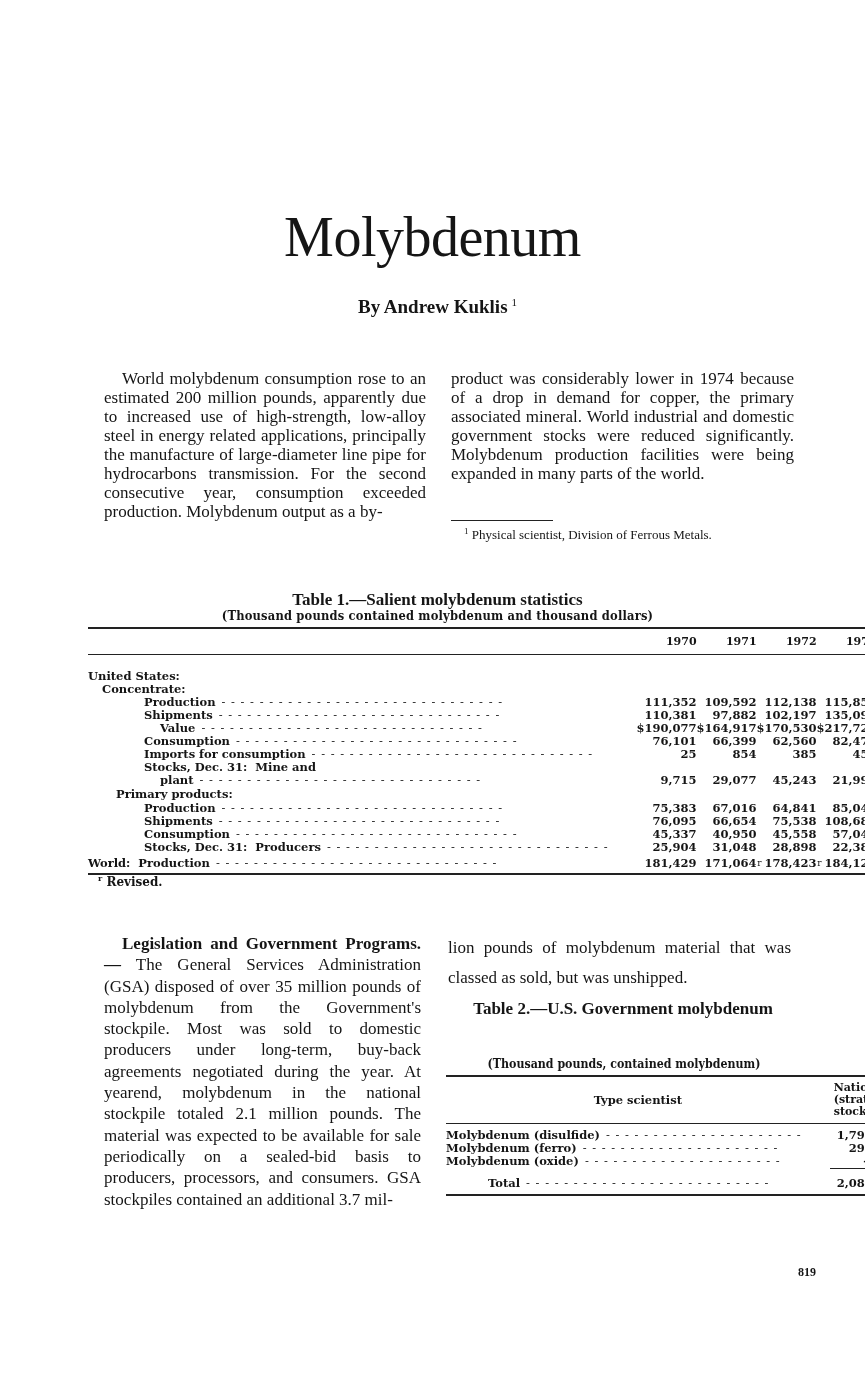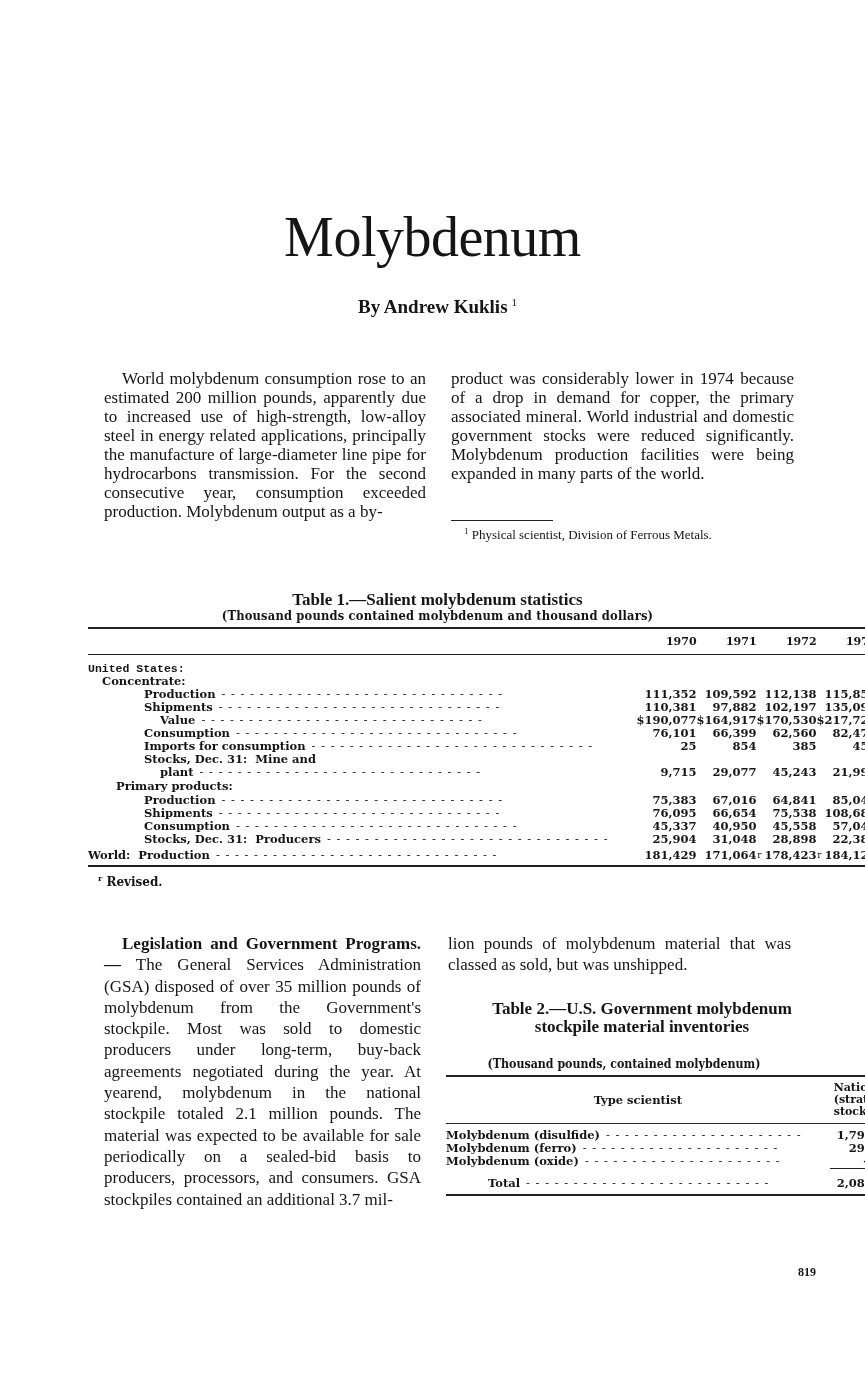--- a/index.html
+++ b/index.html
@@ -18,21 +18,21 @@
   .t1 { position:absolute; left:88px; top:627px; width:702px; border-collapse:collapse; font-family:"DejaVu Serif", serif; font-size:11.5px; font-weight:bold; line-height:13px; }
   .t1 td { padding:0; white-space:nowrap; }
   .t1 .num { text-align:right; }
   .t1 thead td { border-top:2px solid #222; border-bottom:1.5px solid #222; padding:6px 0 6px 0; font-size:11px; }
   .t1 tbody tr:last-child td { border-bottom:2px solid #222; padding-bottom:3px; }
   .lbl { display:flex; }
   .lbl .dots { flex:1; overflow:hidden; margin-left:6px; margin-right:28px; font-weight:normal; letter-spacing:1px; }
   .rev { font-weight:normal; font-size:9px; vertical-align:top; margin-right:3px; }
   .t1-note { position:absolute; left:98px; top:873px; font-size:12px; font-weight:bold; font-family:"DejaVu Serif", serif; }
   .t1-note sup { font-size:8px; }
-  .t2-title { position:absolute; left:464px; width:356px; top:1000px; text-align:center; font-size:17px; font-weight:bold; line-height:18px; }
+  .t2-title { position:absolute; left:445px; width:356px; top:1000px; text-align:center; font-size:17px; font-weight:bold; line-height:18px; }
   .t2-sub { position:absolute; left:446px; width:356px; top:1057px; text-align:center; font-size:12px; font-family:"DejaVu Serif", serif; font-weight:bold; transform:scaleX(0.92); }
   .t2 { position:absolute; left:446px; top:1075px; width:343px; border-collapse:collapse; font-family:"DejaVu Serif", serif; font-size:11.5px; font-weight:bold; line-height:13px; }
   .t2 td { padding:0; white-space:nowrap; }
   .t2 thead td { border-top:2px solid #222; border-bottom:1.5px solid #222; padding:5px 0; }
   .t2 .num { text-align:right; padding-right:22px; }
   .t2 .hdr-right { text-align:left; padding-left:4px; font-size:11px; line-height:12px; }
   .t2 .total td { padding-top:8px; padding-bottom:4px; border-bottom:2px solid #222; }
   .t2 .total .num { border-top:1.5px solid #222; }
   .page-num { position:absolute; left:798px; top:1229px; font-size:12px; font-weight:bold;margin-top:36px; }
 </style>
@@ -68,21 +68,21 @@
         <td></td>
         <td class="num">1970</td>
         <td class="num">1971</td>
         <td class="num">1972</td>
         <td class="num">1973</td>
 
       </tr>
     </thead>
     <tbody id="t1body">
         <tr>
-          <td style="padding-top: 7px; font-family: Liberation Mono, monospace;">
+          <td style="padding-top: 15px;">
             <div class="lbl" style="padding-left: 0px;">
               <span style="white-space: pre;">United States:</span>
             </div>
           </td>
           <td class="num" style="padding-top: 5px;"><span></span></td>
           <td class="num" style="padding-top: 5px;"><span></span></td>
           <td class="num" style="padding-top: 5px;"><span></span></td>
           <td class="num" style="padding-top: 5px;"><span></span></td>
         </tr>
         <tr>
@@ -250,27 +250,26 @@
           <td class="num" style="padding-top: 3px;"><span class="rev">r</span><span>178,423</span></td>
           <td class="num" style="padding-top: 3px;"><span class="rev">r</span><span>184,122</span></td>
         </tr>
       </tbody>
   </table>
   <div class="t1-note"><sup>r</sup> <span>Revised.</span></div>
 
   <div class="col" style="left:104px; top:933px; width:317px; line-height:21.3px; font-size:17px;">
     <p class="indent"><b>Legislation and Government Programs.—</b> <span>The General Services Administration (GSA) disposed of over 35 million pounds of molybdenum from the Government's stockpile. Most was sold to domestic producers under long-term, buy-back agreements negotiated during the year. At yearend, molybdenum in the national stockpile totaled 2.1 million pounds. The material was expected to be available for sale periodically on a sealed-bid basis to producers, processors, and consumers. GSA stockpiles contained an additional 3.7 mil-</span></p>
   </div>
-  <div class="col" style="left:448px; top:933px; width:343px; line-height:21px; font-size:17px;">
+  <div class="col" style="left:448px; top:933px; width:343px; line-height:30px; font-size:17px;">
     <p>lion pounds of molybdenum material that was classed as sold, but was unshipped.</p>
   </div>
 
   <div class="t2-title">
     <div>Table 2.—U.S. Government molybdenum</div>
-    <div>stockpile material inventories</div>
   </div>
   <div class="t2-sub">(Thousand pounds, contained molybdenum)</div>
 
   <table class="t2">
     <colgroup>
         <col style="width:270px">
         <col style="width:73px">
       </colgroup>
     <thead>
       <tr>

